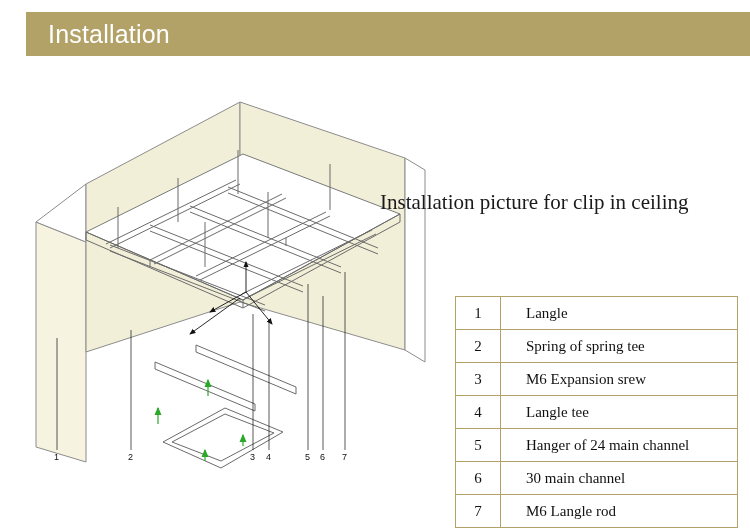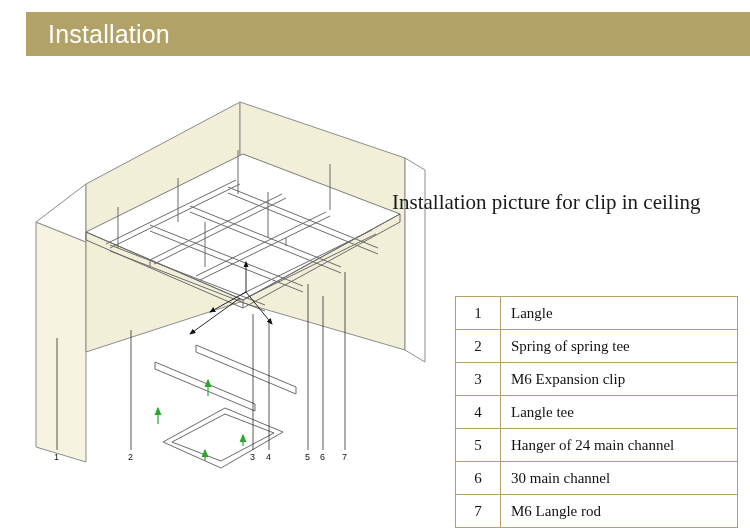--- a/index.html
+++ b/index.html
@@ -50,21 +50,21 @@
   
   .diagram-wrap {
     position: absolute;
     left: 0;
     top: 62px;
     width: 750px;
     height: 466px;
   }
   .diagram-caption {
     position: absolute;
-    left: 392px;
+    left: 380px;
     top: 128px;
     font-size: 21px;
     color: #1a1a1a;
     font-family: "Liberation Serif", serif;
     white-space: nowrap;
   }
   
   .legend-table {
     position: absolute;
     left: 455px;
@@ -79,21 +79,21 @@
     font-family: "Liberation Serif", serif;
     font-size: 15px;
     color: #111111;
     padding: 0;
   }
   .legend-table td.num {
     width: 44px;
     text-align: center;
   }
   .legend-table td.label {
-    padding-left: 10px;
+    padding-left: 25px;
     text-align: left;
   }
   
   .callout {
     position: absolute;
     font-family: "Liberation Sans", sans-serif;
     font-size: 9px;
     color: #111111;
   }
   svg.drawing {
@@ -241,21 +241,21 @@
         <tr>
           <td class="num">1</td>
           <td class="label">Langle</td>
         </tr>
         <tr>
           <td class="num">2</td>
           <td class="label">Spring of spring tee</td>
         </tr>
         <tr>
           <td class="num">3</td>
-          <td class="label">M6 Expansion clip</td>
+          <td class="label">M6 Expansion srew</td>
         </tr>
         <tr>
           <td class="num">4</td>
           <td class="label">Langle tee</td>
         </tr>
         <tr>
           <td class="num">5</td>
           <td class="label">Hanger of 24 main channel</td>
         </tr>
         <tr>

